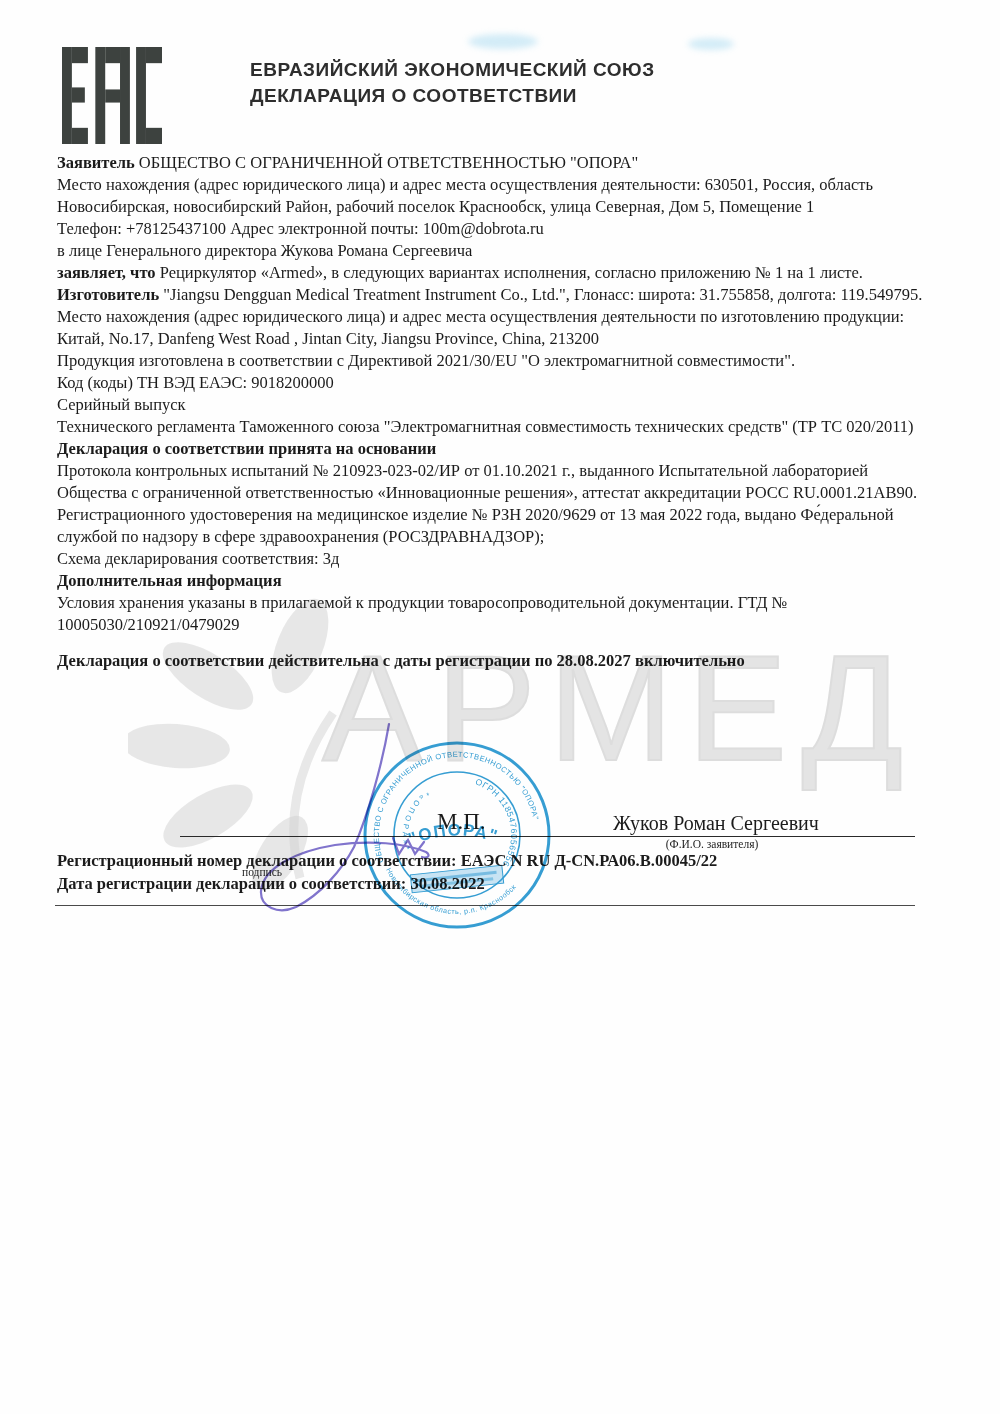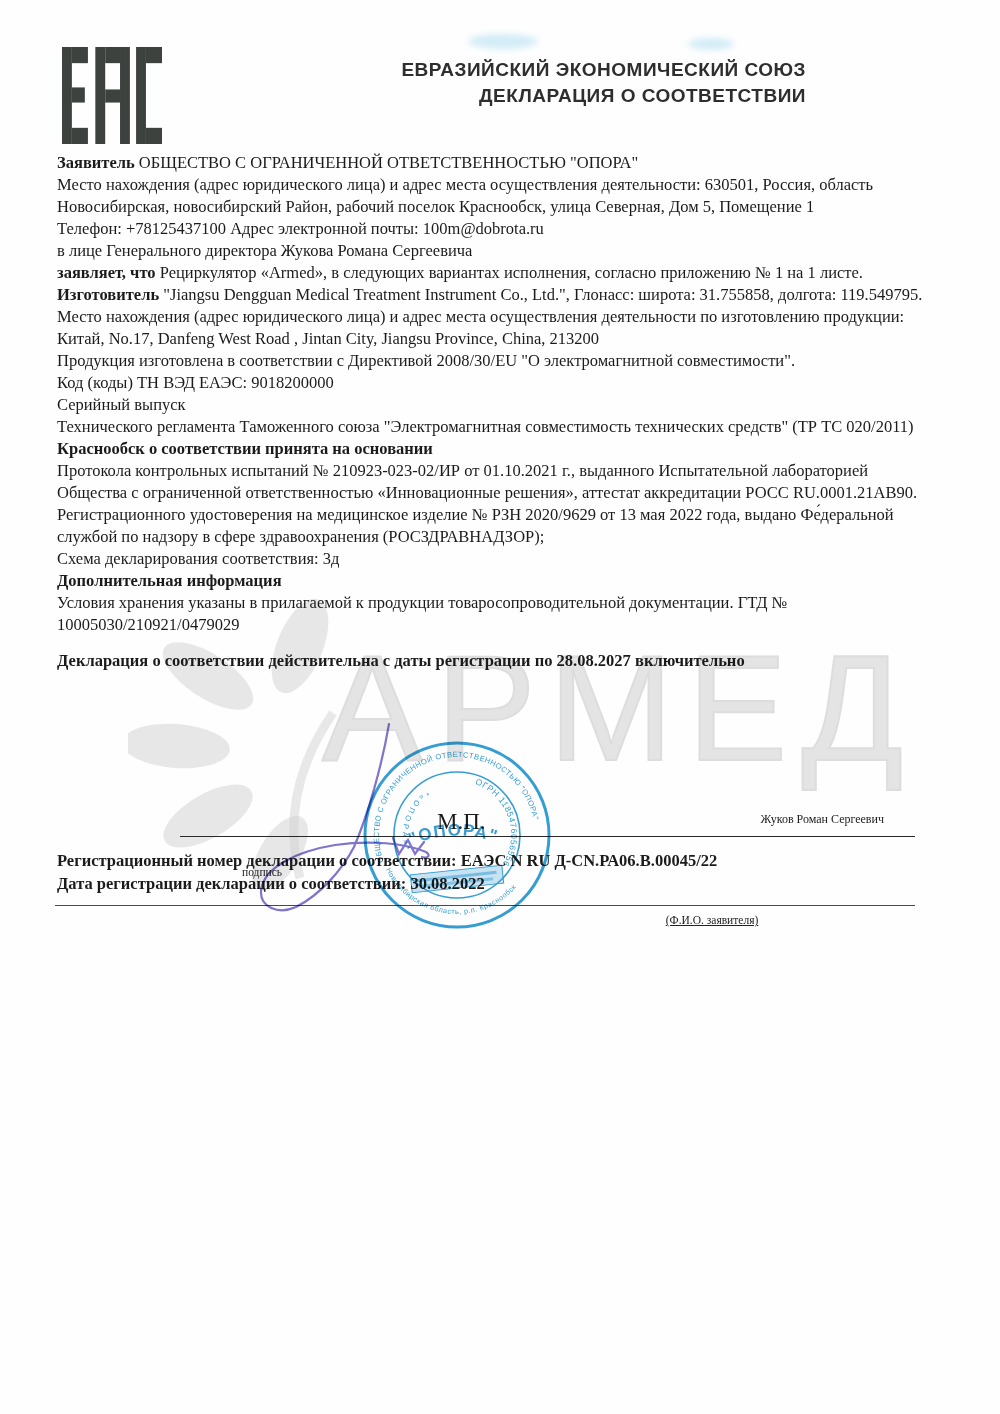--- a/index.html
+++ b/index.html
@@ -1,38 +1,38 @@
 <!DOCTYPE html>
 <html><head>
 <meta charset="utf-8">
 <style>
   html,body{margin:0;padding:0;background:#888;}
   #page{position:relative;width:1000px;height:1414px;background:#fefefe;margin:0 auto;
         font-family:"Liberation Serif", serif;color:#1b1b1b;overflow:hidden;}
   
   .eac-logo{position:absolute;left:62px;top:47px;width:100px;height:97px;}
-  .title{position:absolute;left:250px;top:57px;width:556px;text-align:right;
+  .title{position:absolute;left:250px;top:57px;width:556px;text-align:left;
          font-family:"Liberation Sans", sans-serif;font-weight:bold;font-size:19px;
          line-height:26px;color:#2e2e2e;letter-spacing:.5px;}
   .scan-smudge{position:absolute;border-radius:50%;background:rgba(100,190,230,.28);filter:blur(3px);}
   
   .doc-body{position:absolute;left:57px;top:152px;width:884px;font-size:16.5px;line-height:22px;z-index:2;}
   .doc-body p{margin:0;}
   .doc-body b{font-weight:bold;}
   .validity{margin-top:14px !important;font-weight:bold;}
   
   .watermark-text{position:absolute;left:322px;top:622px;font-family:"Liberation Sans", sans-serif;
         font-weight:normal;font-size:150px;letter-spacing:14px;color:#cfcfcf;opacity:.55;z-index:1;
         -webkit-text-stroke:2px #c3c3c3;}
   .watermark-leaf{position:absolute;left:128px;top:598px;width:235px;height:295px;z-index:1;}
   
   .sig-line{position:absolute;border-top:1.6px solid #2a2a2a;z-index:2;}
   .small-label{position:absolute;font-size:11.5px;color:#222;z-index:2;margin-top:26px;}
   .mp{position:absolute;left:437px;top:809px;font-size:23px;z-index:2;font-family:Liberation Serif, serif;}
-  .fio-name{position:absolute;left:580px;top:812px;width:304px;text-align:right;font-size:12px;z-index:2;}
+  .fio-name{position:absolute;left:564px;top:812px;width:304px;text-align:center;font-size:20px;z-index:2;}
   .reg-line{position:absolute;left:57px;font-weight:bold;font-size:16.5px;z-index:2;}
   .bottom-rule{position:absolute;left:55px;top:905px;width:860px;border-top:1.6px solid #4a4a4a;z-index:2;}
   
   .stamp{position:absolute;left:357px;top:735px;width:200px;height:200px;z-index:3;
          mix-blend-mode:multiply;opacity:.9;}
   .signature-ink{position:absolute;left:230px;top:695px;width:230px;height:235px;z-index:4;
          mix-blend-mode:multiply;}
 </style>
 </head>
 <body>
@@ -79,38 +79,38 @@
     </svg>
   </div>
 
   <div class="doc-body">
     <p><b>Заявитель</b><span> ОБЩЕСТВО С ОГРАНИЧЕННОЙ ОТВЕТСТВЕННОСТЬЮ "ОПОРА"</span></p>
     <p><b></b><span>Место нахождения (адрес юридического лица) и адрес места осуществления деятельности: 630501, Россия, область Новосибирская, новосибирский Район, рабочий поселок Краснообск, улица Северная, Дом 5, Помещение 1</span></p>
     <p><b></b><span>Телефон: +78125437100 Адрес электронной почты: 100m@dobrota.ru</span></p>
     <p><b></b><span>в лице Генерального директора Жукова Романа Сергеевича</span></p>
     <p><b>заявляет, что</b><span> Рециркулятор «Armed», в следующих вариантах исполнения, согласно приложению № 1 на 1 листе.</span></p>
     <p><b>Изготовитель</b><span> "Jiangsu Dengguan Medical Treatment Instrument Co., Ltd.", Глонасс: широта: 31.755858, долгота: 119.549795. Место нахождения (адрес юридического лица) и адрес места осуществления деятельности по изготовлению продукции: Китай, No.17, Danfeng West Road , Jintan City, Jiangsu Province, China, 213200</span></p>
-    <p><b></b><span>Продукция изготовлена в соответствии с Директивой 2008/30/EU "О электромагнитной совместимости".</span></p>
+    <p><b></b><span>Продукция изготовлена в соответствии с Директивой 2021/30/EU "О электромагнитной совместимости".</span></p>
     <p><b></b><span>Код (коды) ТН ВЭД ЕАЭС: 9018200000</span></p>
     <p><b></b><span>Серийный выпуск</span></p>
     <p><b></b><span>Технического регламента Таможенного союза "Электромагнитная совместимость технических средств" (ТР ТС 020/2011)</span></p>
-    <p><b>Краснообск о соответствии принята на основании</b><span></span></p>
+    <p><b>Декларация о соответствии принята на основании</b><span></span></p>
     <p><b></b><span>Протокола контрольных испытаний № 210923-023-02/ИР от 01.10.2021 г., выданного Испытательной лабораторией Общества с ограниченной ответственностью «Инновационные решения», аттестат аккредитации РОСС RU.0001.21АВ90. Регистрационного удостоверения на медицинское изделие № РЗН 2020/9629 от 13 мая 2022 года, выдано Фе́деральной службой по надзору в сфере здравоохранения (РОСЗДРАВНАДЗОР);</span></p>
     <p><b></b><span>Схема декларирования соответствия: 3д</span></p>
     <p><b>Дополнительная информация</b><span></span></p>
     <p><b></b><span>Условия хранения указаны в прилагаемой к продукции товаросопроводительной документации. ГТД № 10005030/210921/0479029</span></p>
     <p class="validity">Декларация о соответствии действительна с даты регистрации по 28.08.2027 включительно</p>
   </div>
 
   <div class="sig-line" style="left:180px;top:836px;width:350px;"></div>
   <div class="small-label" style="left:242px;top:840px;">подпись</div>
   <div class="mp">М.П.</div>
   <div class="fio-name">Жуков Роман Сергеевич</div>
   <div class="sig-line" style="left:513px;top:836px;width:402px;"></div>
-  <div class="small-label" style="left:607px;top:888px;width:210px;text-align:center;text-decoration:underline;">(Ф.И.О. заявителя)</div>
+  <div class="small-label" style="left:607px;top:812px;width:210px;text-align:center;">(Ф.И.О. заявителя)</div>
 
   <div class="reg-line" style="top:851px;">Регистрационный номер декларации о соответствии: ЕАЭС N RU Д-CN.РА06.В.00045/22</div>
   <div class="reg-line" style="top:874px;">Дата регистрации декларации о соответствии: 30.08.2022</div>
   <div class="bottom-rule"></div>
 
   <div class="stamp">
     <svg viewBox="-100 -100 200 200" width="200" height="200">
       <defs>
         <path id="arcOuterTop" d="M -73.3 26.7 A 78 78 0 1 1 73.3 26.7" fill="none"></path>
         <path id="arcOuterBottom" d="M -74.2 27.1 A 79 79 0 0 0 74.2 27.1" fill="none"></path>

